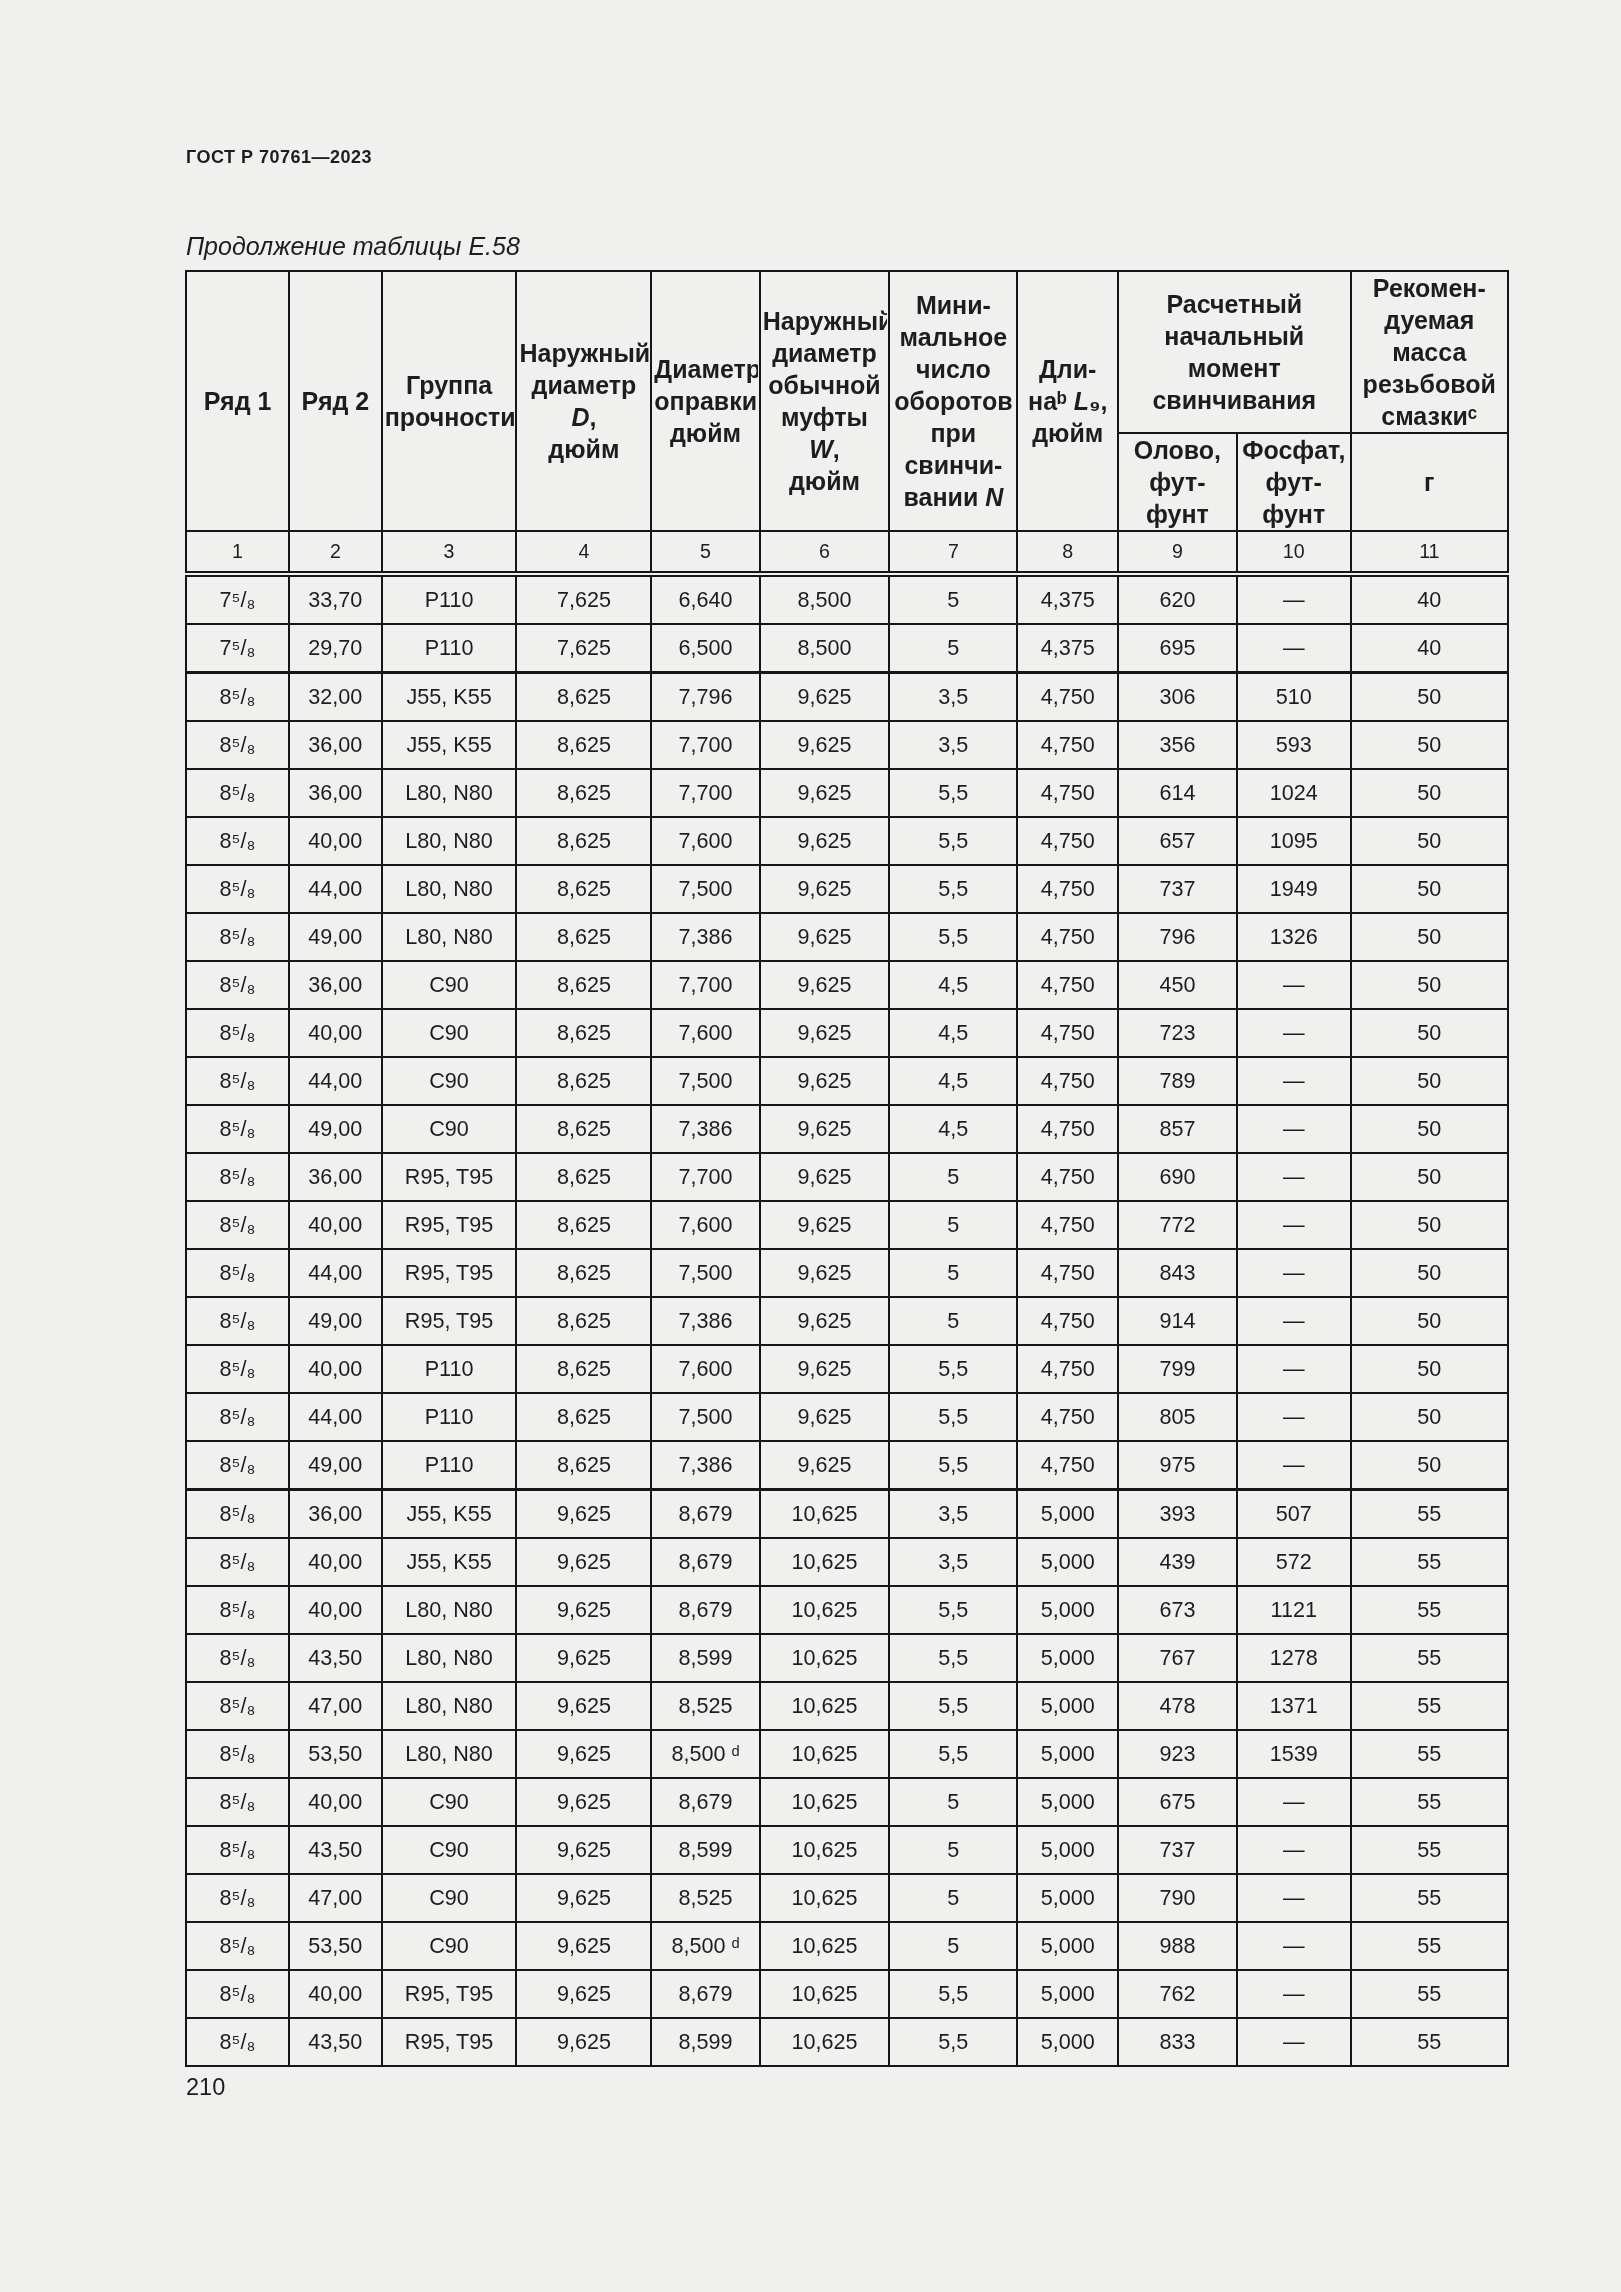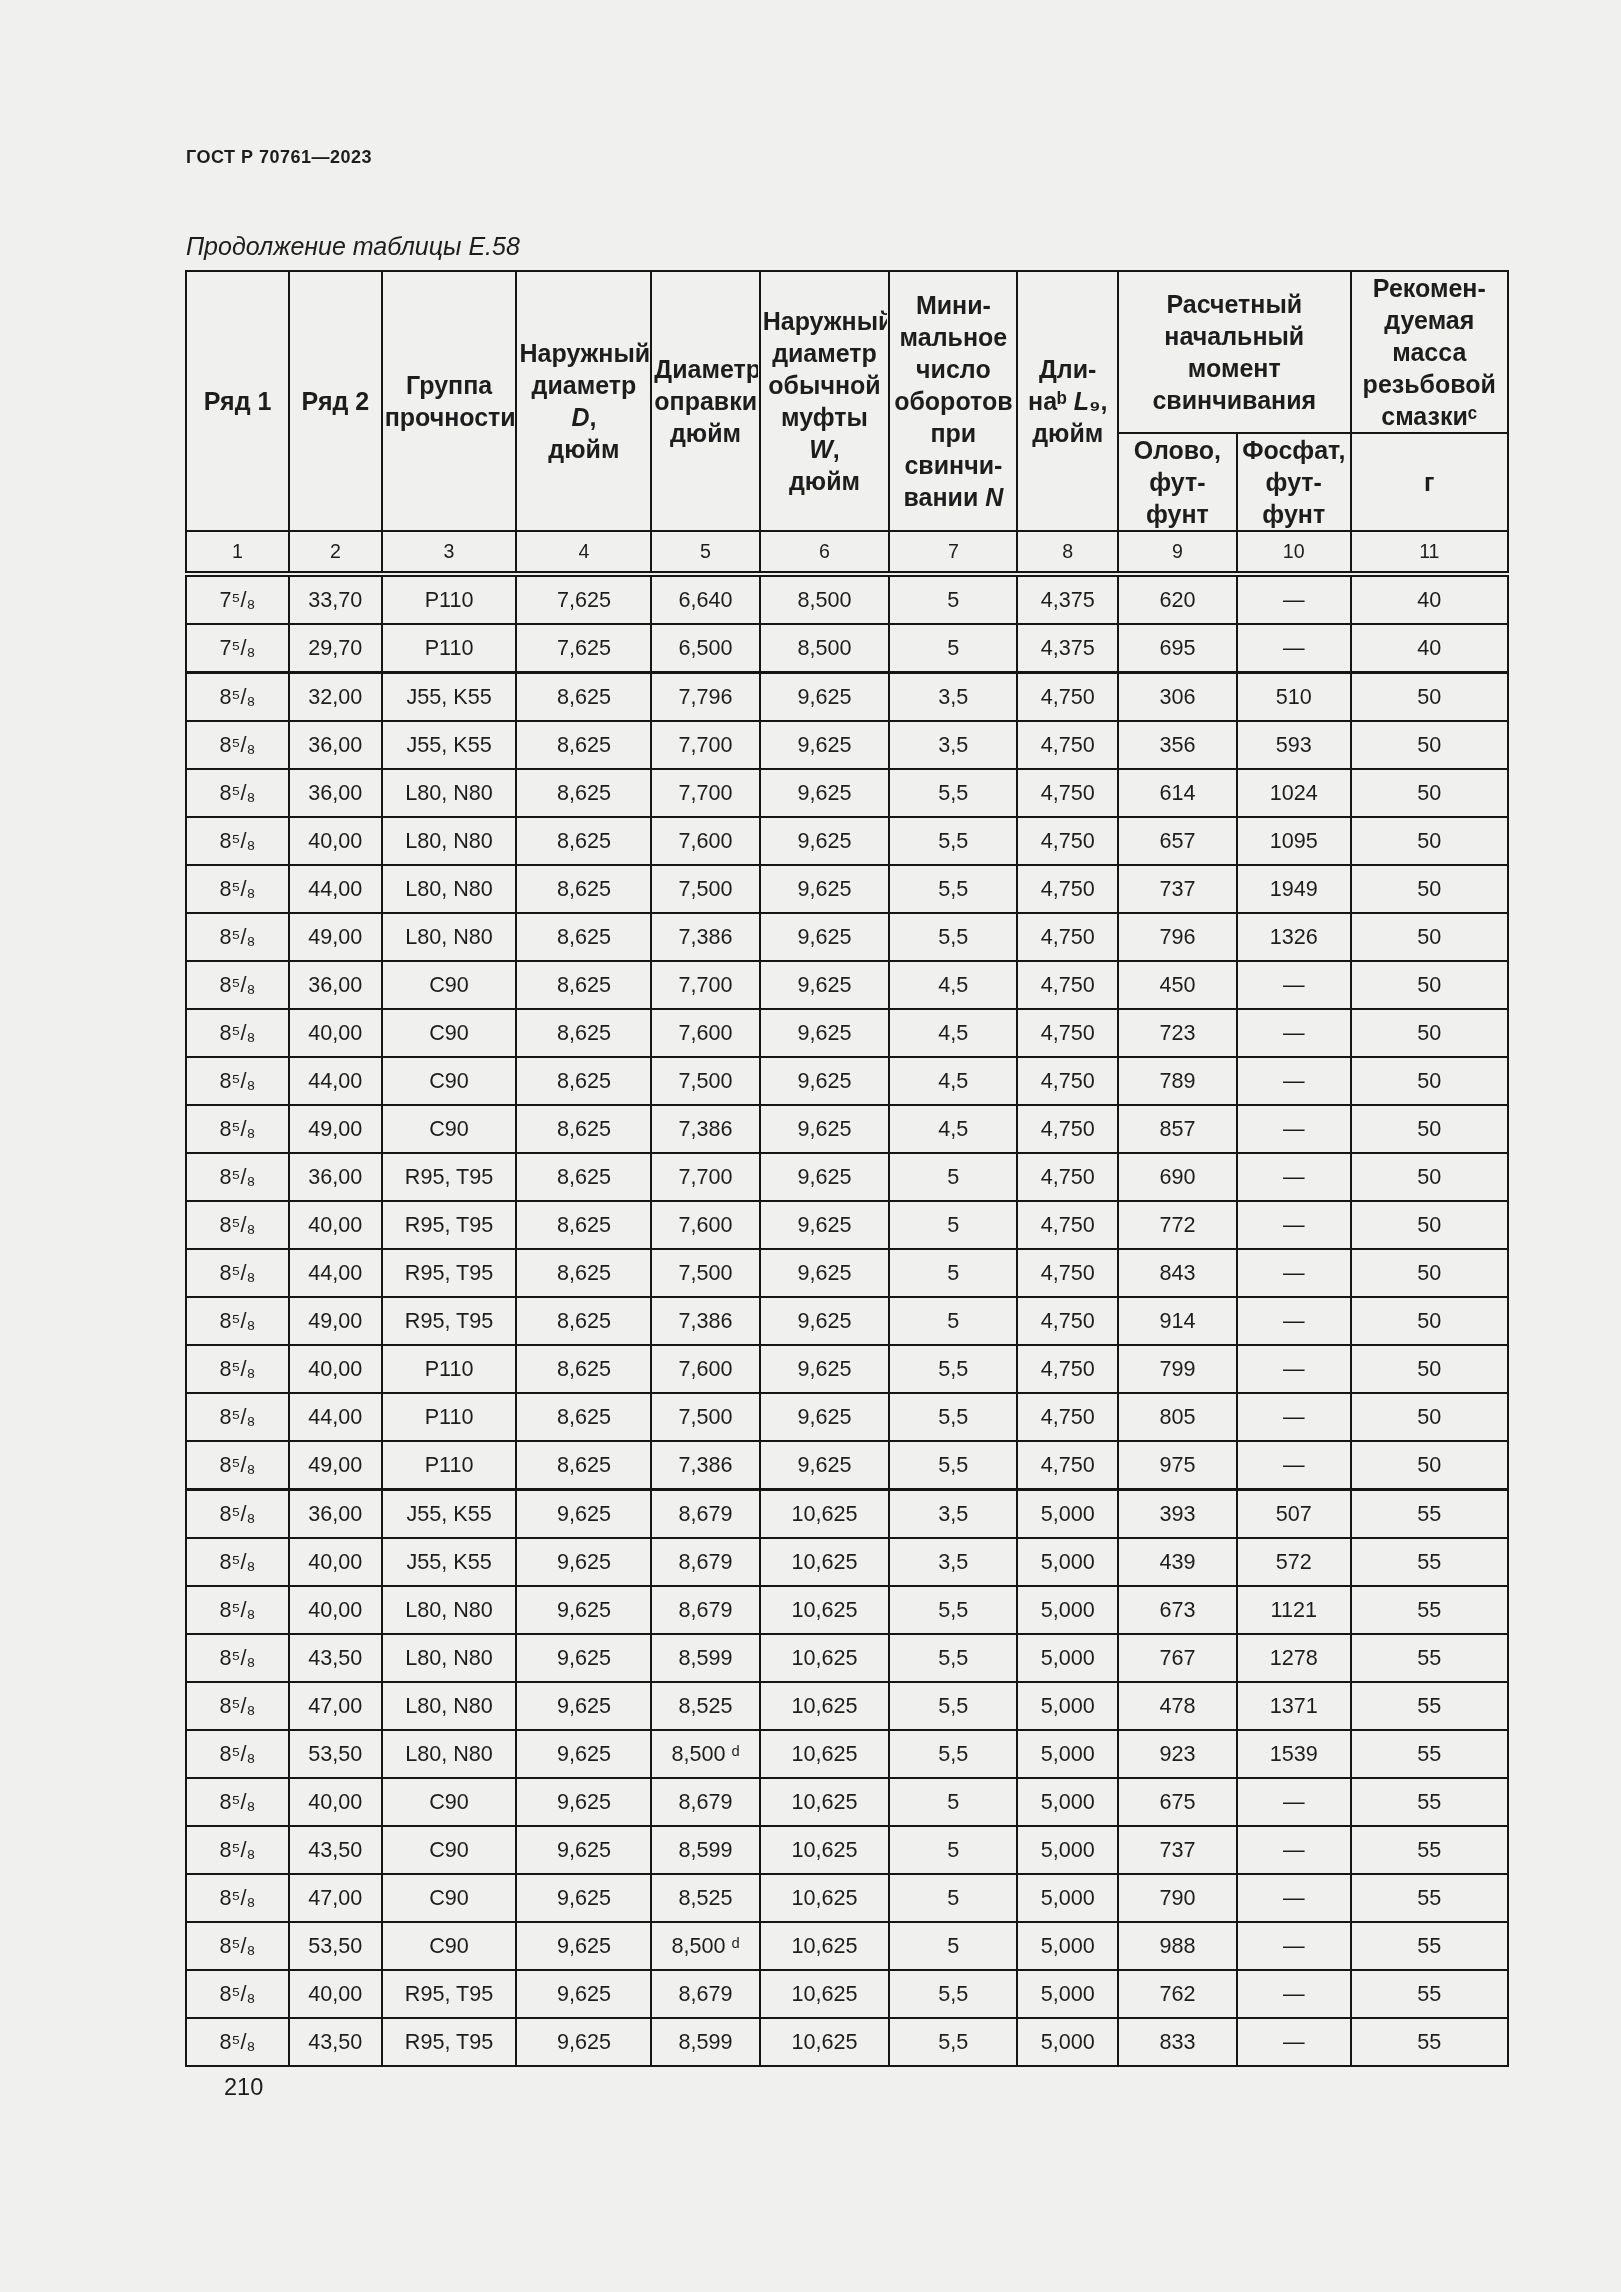--- a/index.html
+++ b/index.html
@@ -70,21 +70,20 @@
   }
   tbody.data tr.group-start td {
     border-top: 3.9px solid #161616;
   }
   .var { font-style: italic; }
   .page-number {
     position: absolute;
     left: 186px;
     top: 2074px;
     font-size: 23.5px;
-    margin-left: 38px;
   }
 </style>
 </head>
 <body>
 
 <div class="page">
 
   <div class="doc-code">ГОСТ Р 70761—2023</div>
 
   <div class="caption">Продолжение таблицы Е.58</div>

